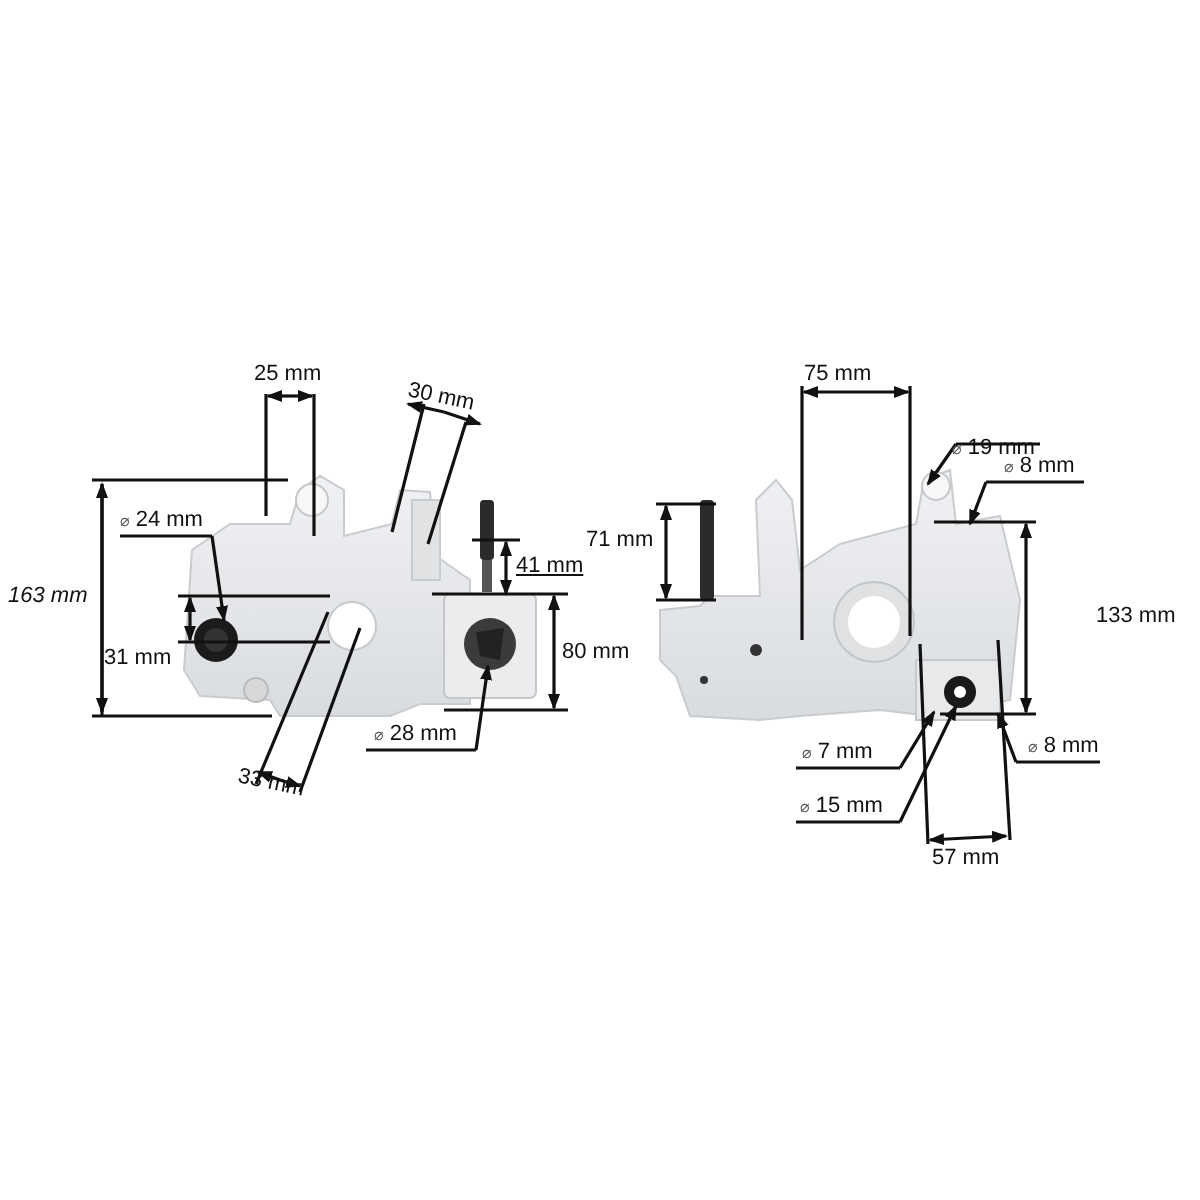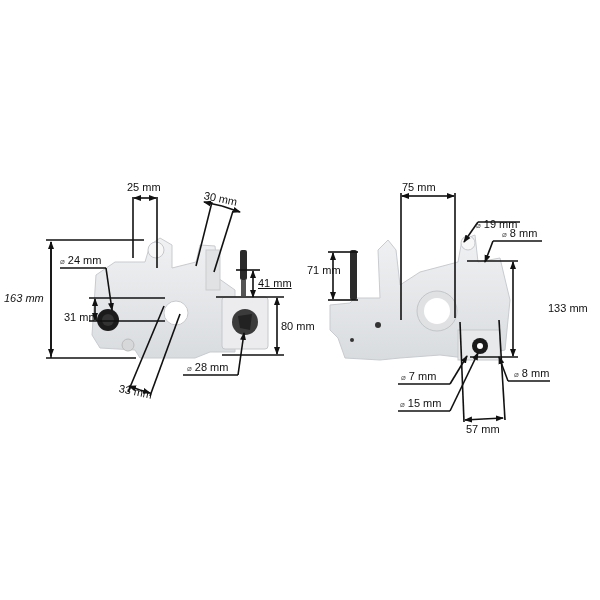--- a/index.html
+++ b/index.html
@@ -132,27 +132,27 @@
     <line x1="499" y1="320" x2="505" y2="420"></line>
     <line x1="483" y1="419" x2="465" y2="420" marker-end="url(#ar)"></line>
     <line x1="483" y1="419" x2="503" y2="418" marker-end="url(#ar)"></line>
   </g>
 </svg>
 
 <div class="lbl" style="left:127px;top:182px;">25 mm</div>
 <div class="lbl rot30" style="left:204px;top:190px;">30 mm</div>
 <div class="lbl" style="left:4px;top:293px;font-style:italic;">163 mm</div>
 <div class="lbl" style="left:60px;top:255px;"><span class="dia">⌀</span><span>24 mm</span></div>
-<div class="lbl" style="left:52px;top:312px;padding-left:12px;">31 mm</div>
+<div class="lbl" style="left:52px;top:324px;">31 mm</div>
 <div class="lbl rot33" style="left:119px;top:383px;">33 mm</div>
 <div class="lbl" style="left:258px;top:278px;text-decoration:underline;">41 mm</div>
 <div class="lbl" style="left:281px;top:321px;">80 mm</div>
 <div class="lbl" style="left:187px;top:362px;"><span class="dia">⌀</span><span>28 mm</span></div>
 
 <div class="lbl" style="left:402px;top:182px;">75 mm</div>
-<div class="lbl" style="left:307px;top:265px;">71 mm</div>
+<div class="lbl" style="left:293px;top:265px;">71 mm</div>
 <div class="lbl" style="left:476px;top:209px;margin-top:10px;"><span class="dia">⌀</span><span>19 mm</span></div>
 <div class="lbl" style="left:502px;top:228px;"><span class="dia">⌀</span><span>8 mm</span></div>
 <div class="lbl" style="left:517px;top:303px;margin-left:31px;">133 mm</div>
 <div class="lbl" style="left:401px;top:371px;"><span class="dia">⌀</span><span>7 mm</span></div>
 <div class="lbl" style="left:400px;top:398px;"><span class="dia">⌀</span><span>15 mm</span></div>
 <div class="lbl" style="left:514px;top:368px;"><span class="dia">⌀</span><span>8 mm</span></div>
 <div class="lbl" style="left:466px;top:424px;">57 mm</div>
 
 </body></html>

